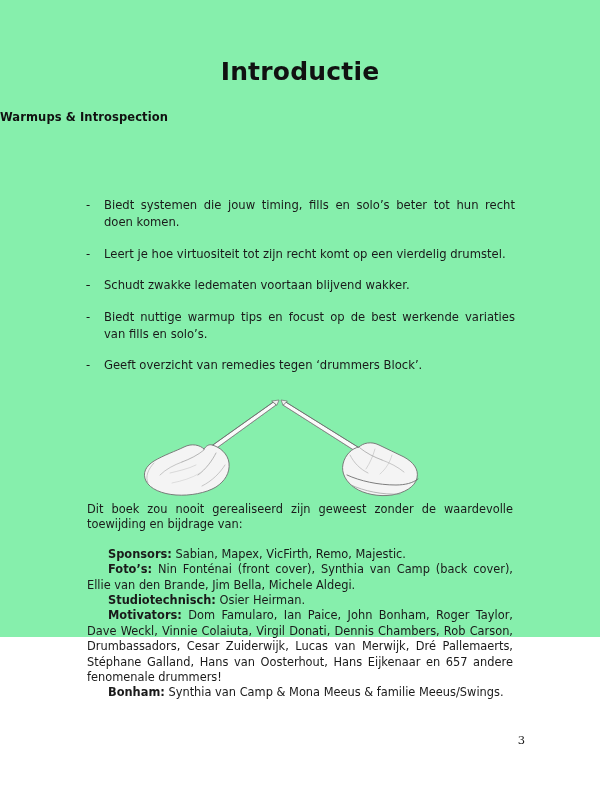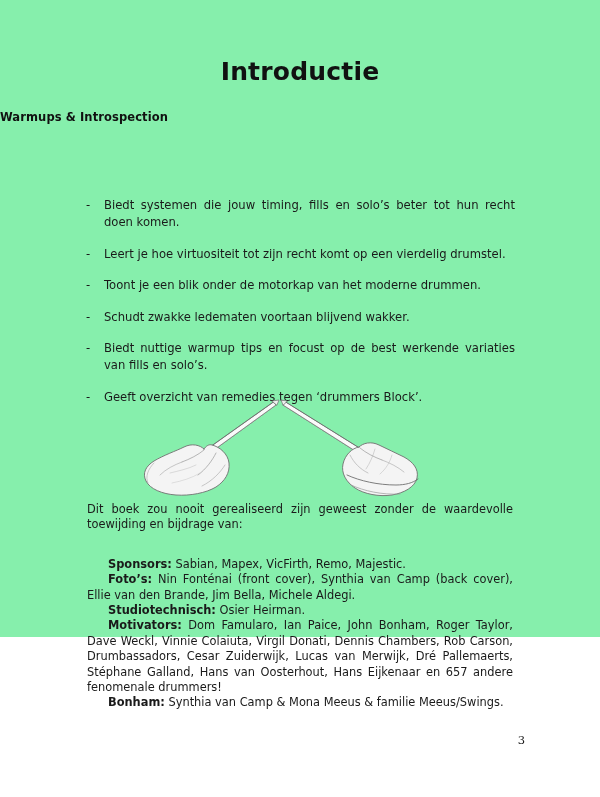--- a/index.html
+++ b/index.html
@@ -91,21 +91,21 @@
     top: 502px;
     width: 426px;
     font-size: 11.4px;
     line-height: 15.4px;
     color: #1a1a1a;
   }
   .credits p {
     margin: 0;
     text-align: justify;
   }
-  .credits p.intro { margin-bottom: 24px; }
+  .credits p.intro { margin-bottom: 14px; }
   .credits .label { font-weight: bold; margin-left: 21px; }
 
   
   .page-number {
     position: absolute;
     left: 0;
     top: 733px;
     width: 525px;
     text-align: right;
     font-family: "DejaVu Serif", serif;
@@ -126,21 +126,20 @@
     <div class="bullet-item">
       <span class="dash">-</span>
       <span>Biedt systemen die jouw timing, fills en solo’s beter tot hun recht doen komen.</span>
     </div>
     <div class="bullet-item">
       <span class="dash">-</span>
       <span>Leert je hoe virtuositeit tot zijn recht komt op een vierdelig drumstel.</span>
     </div>
     <div class="bullet-item">
       <span class="dash">-</span>
-      <span>Toont  je een blik onder de motorkap van het moderne drummen.</span>
     </div>
     <div class="bullet-item">
       <span class="dash">-</span>
       <span>Schudt zwakke ledematen voortaan blijvend wakker.</span>
     </div>
     <div class="bullet-item">
       <span class="dash">-</span>
       <span>Biedt nuttige warmup tips en focust op de best werkende variaties van fills en solo’s.</span>
     </div>
     <div class="bullet-item">

